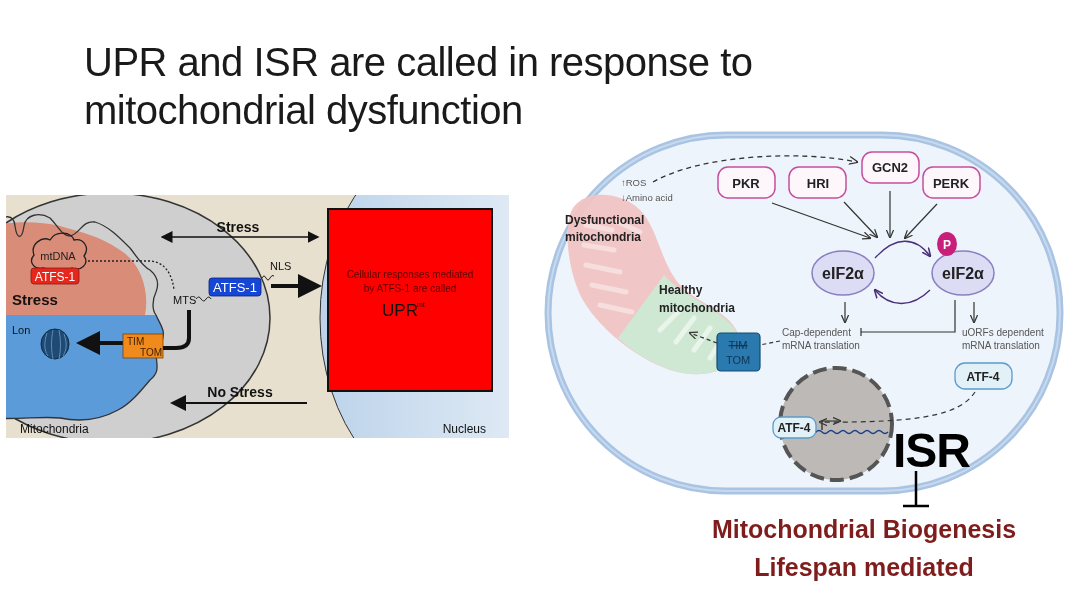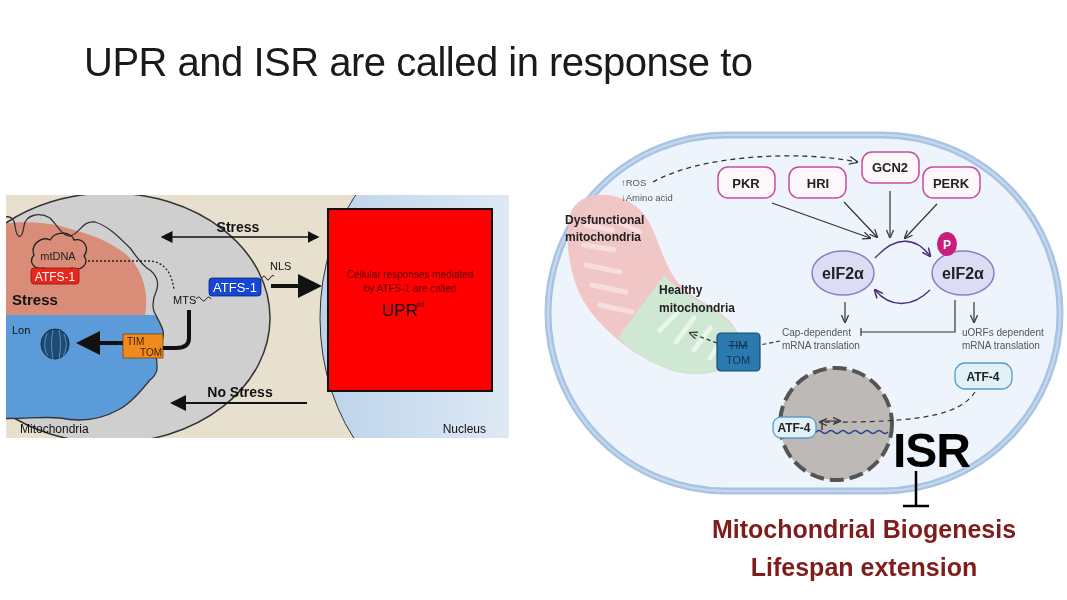--- a/index.html
+++ b/index.html
@@ -8,20 +8,21 @@
   svg{position:absolute;left:0;top:0;}
   .lbl{font-family:"Liberation Sans",sans-serif;}
   .isr{position:absolute;left:893px;top:423px;font-family:"Liberation Sans",sans-serif;font-weight:bold;font-size:48px;color:#000;letter-spacing:-1px;}
   .outcome{position:absolute;left:684px;width:360px;text-align:center;font-family:"Liberation Sans",sans-serif;font-weight:bold;font-size:25px;color:#7f1d1d;}
 </style>
 </head>
 <body>
 
 <h1 class="title">
   <span>UPR and ISR are called in response to</span><br>
+  <span>mitochondrial dysfunction</span>
 </h1>
 
 <svg width="1067" height="600" viewBox="0 0 1067 600">
   <defs>
     <marker id="ahBlack" markerWidth="8" markerHeight="8" refX="7" refY="4" orient="auto">
         <path d="M0,0 L8,4 L0,8 z" fill="#111"></path>
       </marker>
     <marker id="ahBig" markerWidth="6" markerHeight="6" refX="5" refY="3" orient="auto">
         <path d="M0,0 L6,3 L0,6 z" fill="#111"></path>
       </marker>
@@ -199,13 +200,13 @@
     <text x="794" y="432" font-size="12" font-weight="bold" text-anchor="middle" fill="#222" class="lbl">ATF-4</text>
     <path d="M975,392 C960,415 920,423 820,422" fill="none" stroke="#333" stroke-width="1.2" stroke-dasharray="5,4" marker-end="url(#ahThin)"></path>
 
     <line x1="916" y1="471" x2="916" y2="505" stroke="#000" stroke-width="2.5"></line>
     <line x1="903" y1="506" x2="929" y2="506" stroke="#000" stroke-width="2.5"></line>
   </g>
 </svg>
 
 <div class="isr">ISR</div>
 <div class="outcome" style="top:515px;">Mitochondrial Biogenesis</div>
-<div class="outcome" style="top:553px;">Lifespan extension</div>
+<div class="outcome" style="top:553px;">Lifespan mediated</div>
 
 </body></html>

